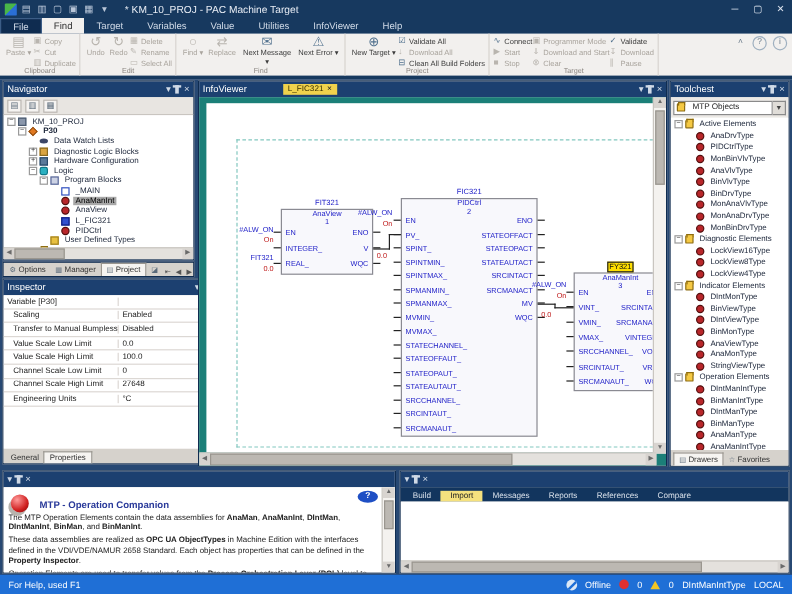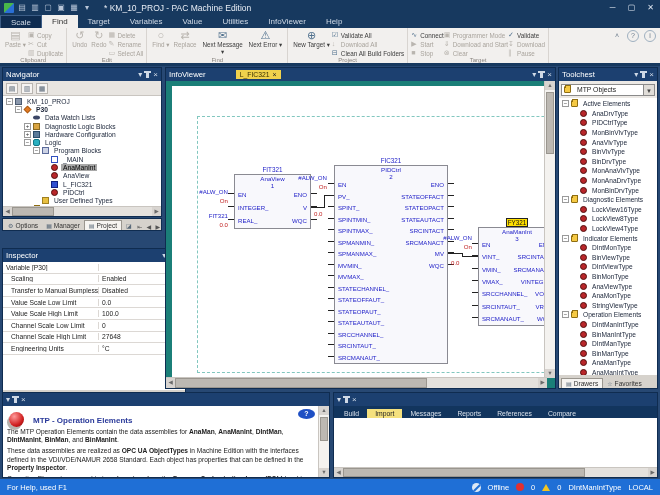--- a/index.html
+++ b/index.html
@@ -146,30 +146,30 @@
   <div class="titlebar">
     <span class="qat" id="qat">
         <span class="qicon app"></span>
         <span class="qicon">▤</span>
         <span class="qicon">▥</span>
         <span class="qicon">▢</span>
         <span class="qicon">▣</span>
         <span class="qicon">▦</span>
         <span class="qicon">▾</span>
       </span>
-    <span class="wtitle">* KM_10_PROJ - PAC Machine Edition</span>
+    <span class="wtitle">* KM_10_PROJ - PAC Machine Target</span>
     <span class="wbtns" id="wbtns">
         <span class="wbtn">─</span>
         <span class="wbtn">▢</span>
         <span class="wbtn">✕</span>
       </span>
   </div>
 
   <div class="tabrow" id="ribbon-tabs">
-      <span class="rtab file">Scale</span>
+      <span class="rtab file">File</span>
       <span class="rtab active">Find</span>
       <span class="rtab">Target</span>
       <span class="rtab">Variables</span>
       <span class="rtab">Value</span>
       <span class="rtab">Utilities</span>
       <span class="rtab">InfoViewer</span>
       <span class="rtab">Help</span>
     </div>
 
   <div class="ribbon" id="ribbon">
@@ -422,21 +422,21 @@
       </span>
       <span class="pagers">
         <span class="pager">⇤</span>
         <span class="pager">◀</span>
         <span class="pager">▶</span>
         <span class="pager">⇥</span>
         <span class="pager">▾</span>
       </span>
     </div>
 
-  <div class="panel" style="left:2px;top:248px;width:184px;height:155px;">
+  <div class="panel" style="left:2px;top:232px;width:184px;height:155px;">
     <div class="phead">
       <span class="ptitle">Inspector</span>
       <span class="pctl pctl-auto">
           <span class="pbtn">▾</span>
           <span class="pin-glyph"></span>
           <span class="pbtn">×</span>
         </span>
     </div>
     <div id="insp-grid">
         <div class="irow">
@@ -803,21 +803,21 @@
   <div class="panel" style="left:2px;top:392px;width:328px;height:86px;">
     <div class="phead">
       <span class="pctl pctl-auto">
           <span class="pbtn">▾</span>
           <span class="pin-glyph"></span>
           <span class="pbtn">×</span>
         </span>
     </div>
     <div class="comp-body">
       <span class="mtp-logo"></span>
-      <div class="comp-heading">MTP - Operation Elements</div>
+      <div class="comp-heading">MTP - Operation Companion</div>
       <div id="comp-paras">
           <div class="comp-p"><span>The MTP Operation Elements contain the data assemblies for </span><b>AnaMan</b><span>, </span><b>AnaManInt</b><span>, </span><b>DIntMan</b><span>, </span><b>DIntManInt</b><span>, </span><b>BinMan</b><span>, and </span><b>BinManInt</b><span>.</span></div>
           <div class="comp-p"><span>These data assemblies are realized as </span><b>OPC UA ObjectTypes</b><span> in Machine Edition with the interfaces defined in the VDI/VDE/NAMUR 2658 Standard. Each object has properties that can be defined in the </span><b>Property Inspector</b><span>.</span></div>
           <div class="comp-p"><span>Operation Elements are used to transfer values from the </span><b>Process Orchestration Layer (POL)</b><span> level to the </span></div>
         </div>
       <span class="help-pill">?</span>
       <div class="comp-vbar">
         <div class="varrow">▲</div>
         <div class="vthumb" style="top:11px;height:22px;"></div>
         <div class="varrow" style="position:absolute;bottom:0;left:0;right:0;">▼</div>

